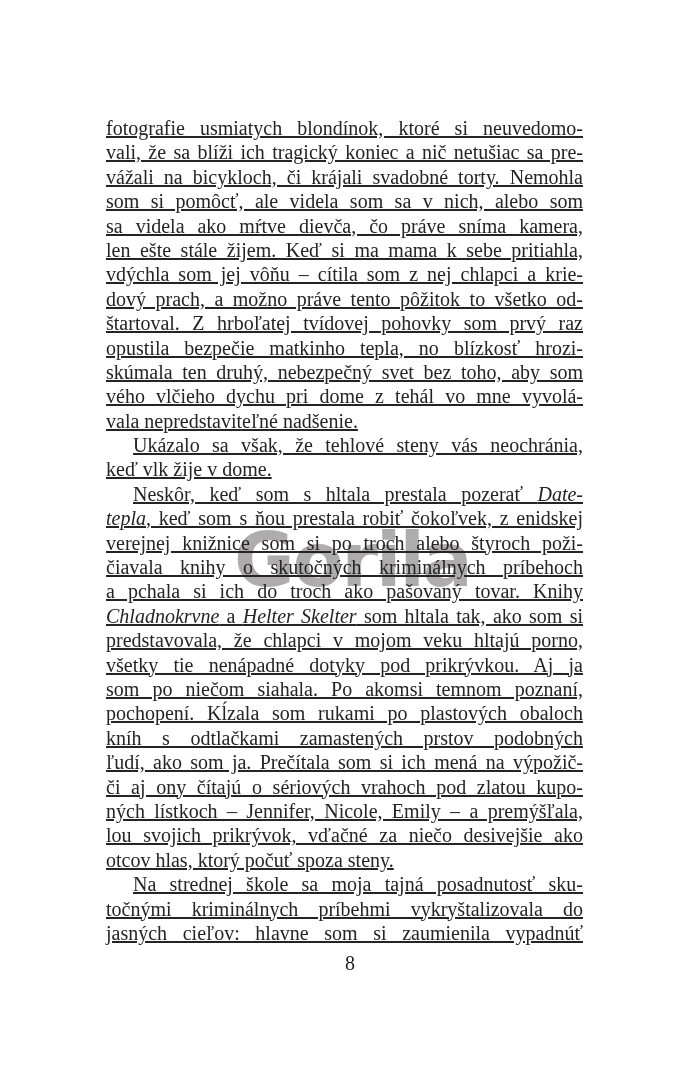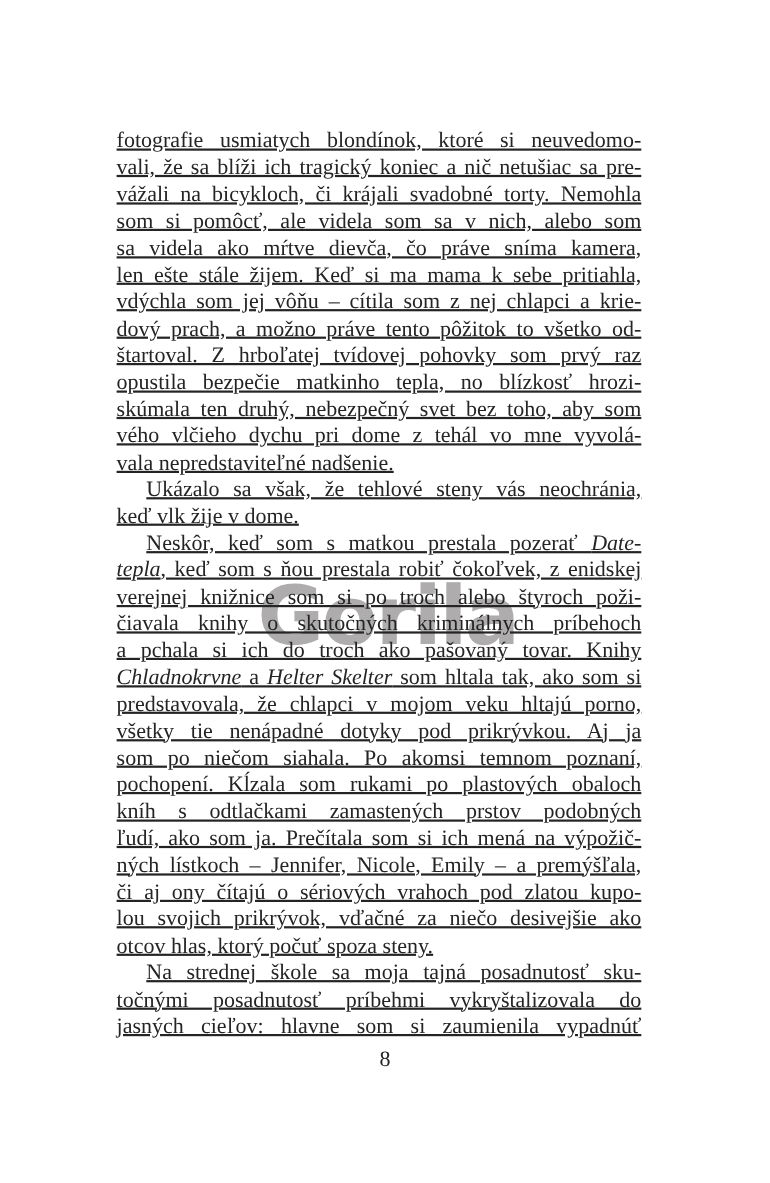--- a/index.html
+++ b/index.html
@@ -88,35 +88,35 @@
       <div class="line"><span>len ešte stále žijem. Keď si ma mama k sebe pritiahla,</span></div>
       <div class="line"><span>vdýchla som jej vôňu – cítila som z nej chlapci a krie-</span></div>
       <div class="line"><span>dový prach, a možno práve tento pôžitok to všetko od-</span></div>
       <div class="line"><span>štartoval. Z hrboľatej tvídovej pohovky som prvý raz</span></div>
       <div class="line"><span>opustila bezpečie matkinho tepla, no blízkosť hrozi-</span></div>
       <div class="line"><span>skúmala ten druhý, nebezpečný svet bez toho, aby som</span></div>
       <div class="line"><span>vého vlčieho dychu pri dome z tehál vo mne vyvolá-</span></div>
       <div class="line left"><span>vala nepredstaviteľné nadšenie.</span></div>
       <div class="line indent"><span>Ukázalo sa však, že tehlové steny vás neochránia,</span></div>
       <div class="line left"><span>keď vlk žije v dome.</span></div>
-      <div class="line indent"><span>Neskôr, keď som s matkou prestala pozerať </span><em>Date-</em></div>
+      <div class="line indent"><span>Neskôr, keď som s hltala prestala pozerať </span><em>Date-</em></div>
       <div class="line"><em>tepla</em><span>, keď som s ňou prestala robiť čokoľvek, z enidskej</span></div>
       <div class="line"><span>verejnej knižnice som si po troch alebo štyroch poži-</span></div>
       <div class="line"><span>čiavala knihy o skutočných kriminálnych príbehoch</span></div>
       <div class="line"><span>a pchala si ich do troch ako pašovaný tovar. Knihy</span></div>
       <div class="line"><em>Chladnokrvne</em><span> a </span><em>Helter Skelter</em><span> som hltala tak, ako som si</span></div>
       <div class="line"><span>predstavovala, že chlapci v mojom veku hltajú porno,</span></div>
       <div class="line"><span>všetky tie nenápadné dotyky pod prikrývkou. Aj ja</span></div>
       <div class="line"><span>som po niečom siahala. Po akomsi temnom poznaní,</span></div>
       <div class="line"><span>pochopení. Kĺzala som rukami po plastových obaloch</span></div>
       <div class="line"><span>kníh s odtlačkami zamastených prstov podobných</span></div>
       <div class="line"><span>ľudí, ako som ja. Prečítala som si ich mená na výpožič-</span></div>
+      <div class="line"><span>či aj ony čítajú o sériových vrahoch pod zlatou kupo-</span></div>
       <div class="line"><span>ných lístkoch – Jennifer, Nicole, Emily – a premýšľala,</span></div>
-      <div class="line"><span>či aj ony čítajú o sériových vrahoch pod zlatou kupo-</span></div>
       <div class="line"><span>lou svojich prikrývok, vďačné za niečo desivejšie ako</span></div>
       <div class="line left"><span>otcov hlas, ktorý počuť spoza steny.</span></div>
       <div class="line indent"><span>Na strednej škole sa moja tajná posadnutosť sku-</span></div>
-      <div class="line"><span>točnými posadnutosť príbehmi vykryštalizovala do</span></div>
+      <div class="line"><span>točnými kriminálnych príbehmi vykryštalizovala do</span></div>
       <div class="line"><span>jasných cieľov: hlavne som si zaumienila vypadnúť</span></div>
     </div>
 
   <div class="page-number">8</div>
 </div>
 
 </body></html>

